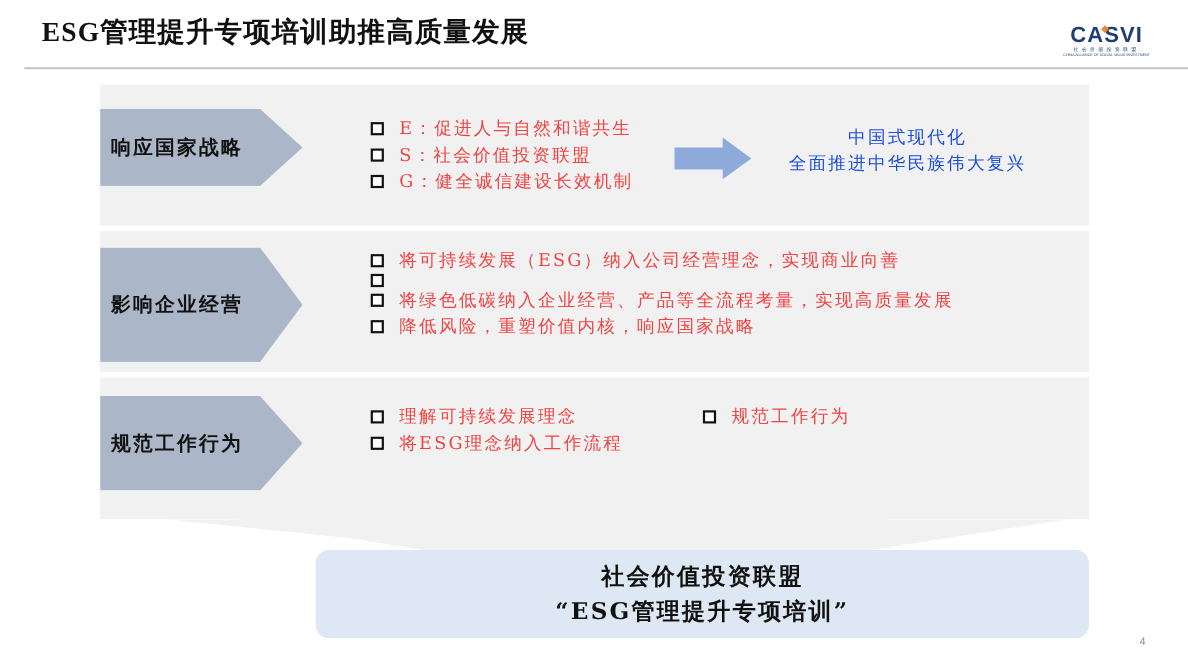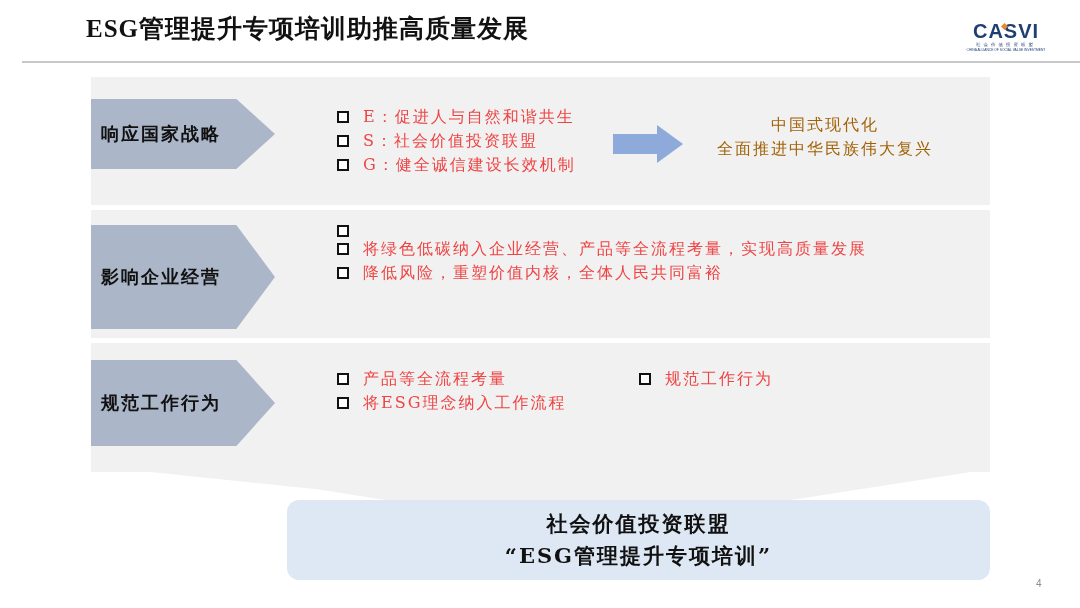--- a/index.html
+++ b/index.html
@@ -7,21 +7,20 @@
     width: 1080px; height: 608px; position: relative; overflow: hidden;
     background: #ffffff;
     font-family: "DejaVu Serif", "Liberation Serif", serif;
     color: #111;
   }
   .title {
     position: absolute; left: 38px; top: 12px;
     font-size: 25px; font-weight: bold; letter-spacing: 1px;
     color: #111;
     font-family: "Liberation Serif", "DejaVu Serif", serif;
-    margin-left: 48px;
   }
   .title-rule {
     position: absolute; left: 22px; top: 61px; width: 1058px; height: 2px;
     background: #c8c8c8;
   }
   .logo {
     position: absolute; left: 958px; top: 20px; width: 96px; height: 34px;
   }
   .logo svg { display: block; }
 
@@ -51,21 +50,21 @@
     display: inline-block; width: 8px; height: 8px;
     border: 2px solid #111; margin-right: 14px; flex: none;
     background: #fff;
   }
   .arrow {
     position: absolute; left: 613px; top: 125px; width: 70px; height: 38px;
   }
   .goal {
     position: absolute; left: 690px; top: 113px; width: 270px;
     text-align: center; font-size: 16px; letter-spacing: 2px; line-height: 24px;
-    color: #a16207;
+    color: #1d4ed8;
   }
   .funnel {
     position: absolute; left: 91px; top: 472px; width: 899px; height: 30px;
   }
   .banner {
     position: absolute; left: 287px; top: 500px; width: 703px; height: 80px;
     background: #dde8f4; border-radius: 12px;
     display: flex; flex-direction: column; justify-content: center; align-items: center;
     font-size: 21px; font-weight: bold; letter-spacing: 2px; line-height: 32px;
     color: #111;
@@ -120,43 +119,47 @@
   <div>全面推进中华民族伟大复兴</div>
 </div>
 
 <div class="panel" style="top:210px;height:128px;"></div>
 <div class="chevron" style="top:225px;height:104px;">
   <span class="chevron-label">影响企业经营</span>
 </div>
 <div class="bullets" style="left:337px;top:225px;">
   <div class="bullet-item">
       <span class="box"></span>
+      <span>将可持续发展（ESG）纳入公司经营理念，实现商业向善</span>
+    </div>
+  <div class="bullet-item">
+      <span class="box"></span>
     </div>
   <div class="bullet-item">
       <span class="box"></span>
       <span>将绿色低碳纳入企业经营、产品等全流程考量，实现高质量发展</span>
     </div>
   <div class="bullet-item">
       <span class="box"></span>
-      <span>降低风险，重塑价值内核，全体人民共同富裕</span>
+      <span>降低风险，重塑价值内核，响应国家战略</span>
     </div>
 </div>
 
 <div class="panel" style="top:343px;height:129px;"></div>
 <svg class="funnel" width="899" height="30" viewBox="0 0 899 30">
   <polygon points="0,0 899,0 899,0 720,0 550,29 300,29 120,0 0,0" fill="#f1f1f1"></polygon>
   <polygon points="0,0 899,0 880,0 700,28 330,28 60,0" fill="#f1f1f1"></polygon>
 </svg>
 <div class="chevron" style="top:360px;height:86px;">
   <span class="chevron-label">规范工作行为</span>
 </div>
 <div class="bullets" style="left:337px;top:367px;">
   <div class="bullet-item">
       <span class="box"></span>
-      <span>产品等全流程考量</span>
+      <span>理解可持续发展理念</span>
     </div>
   <div class="bullet-item">
       <span class="box"></span>
       <span>将ESG理念纳入工作流程</span>
     </div>
 </div>
 <div class="bullets" style="left:639px;top:367px;">
   <div class="bullet-item">
       <span class="box"></span>
       <span>规范工作行为</span>

